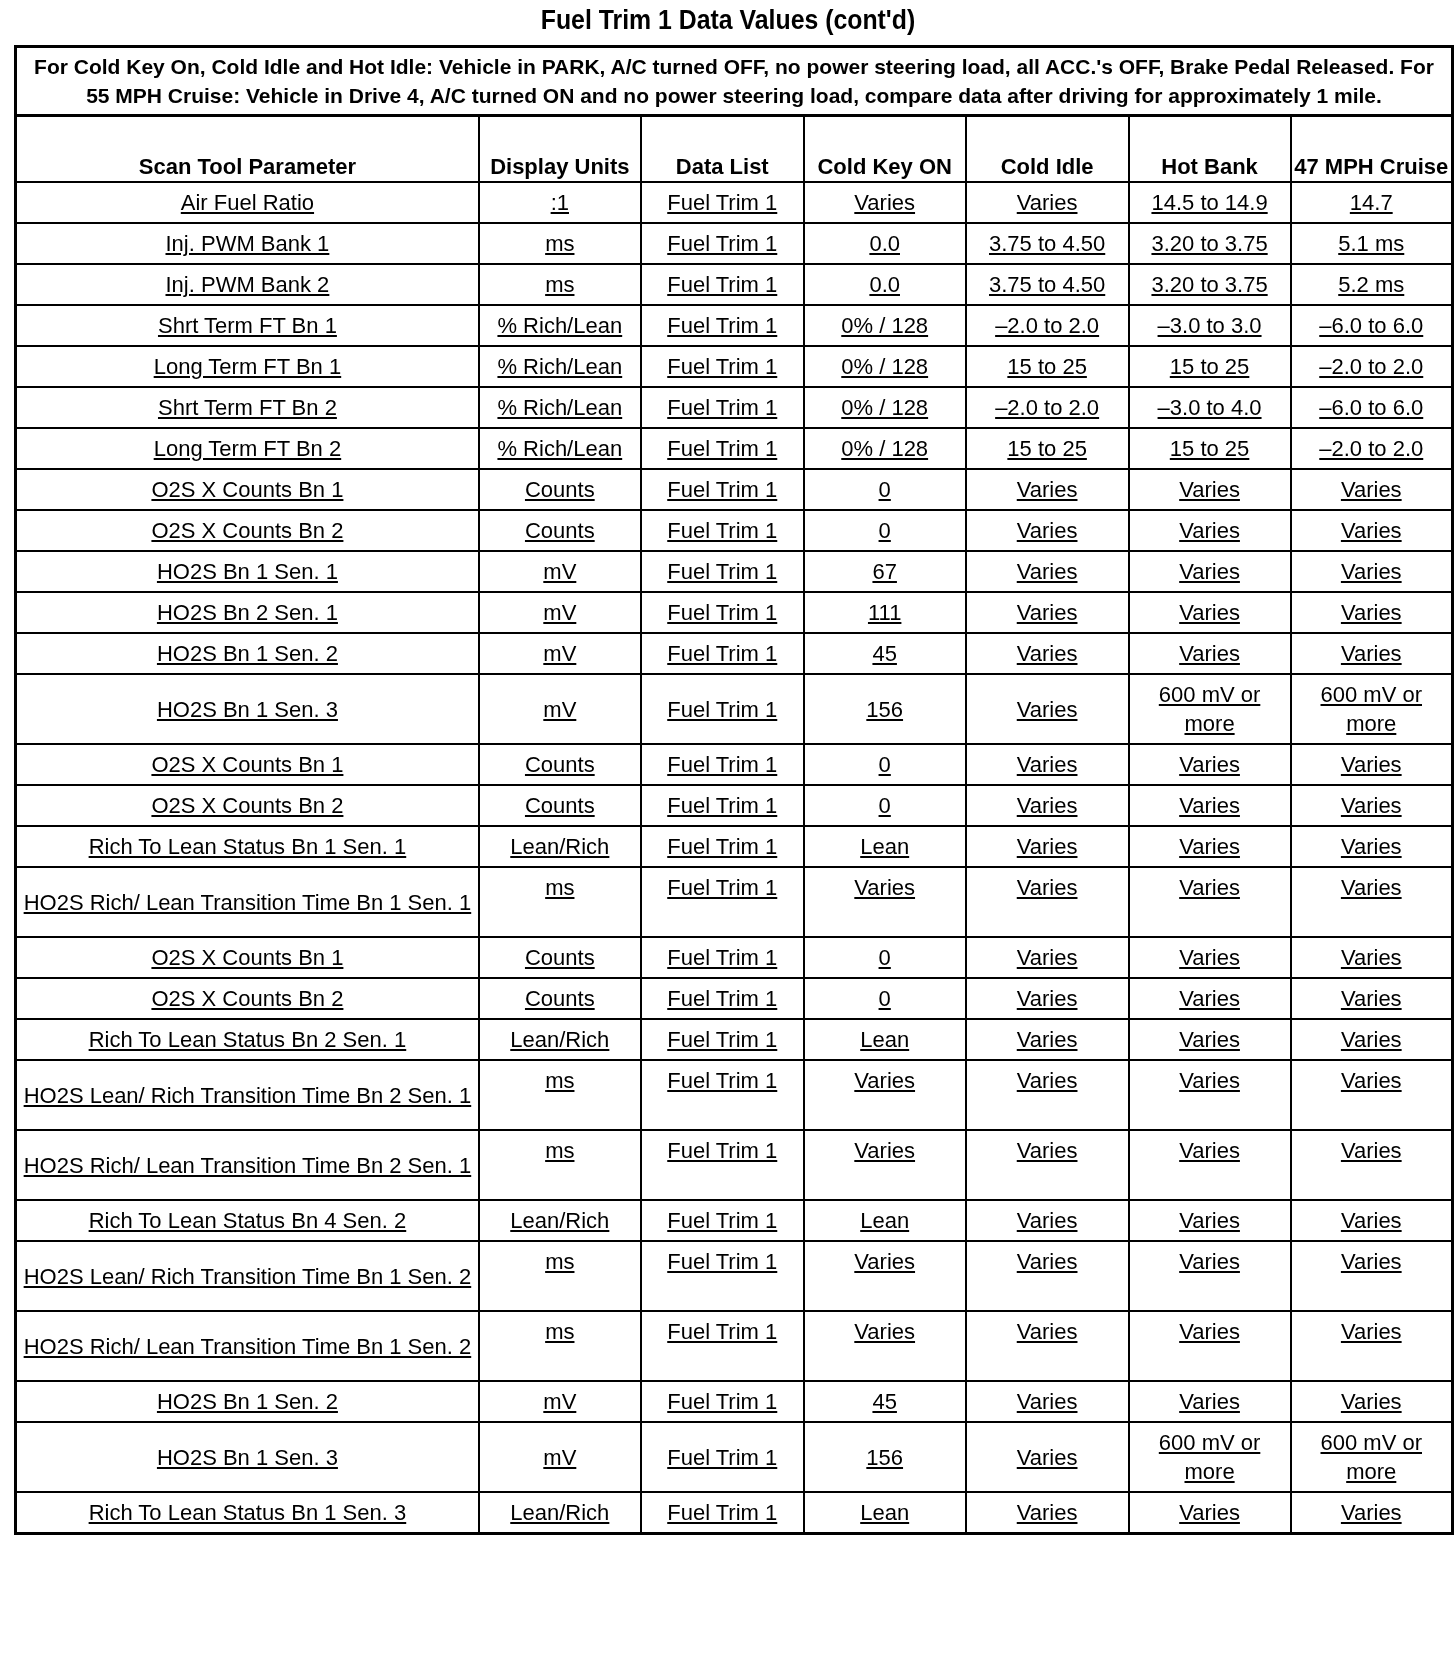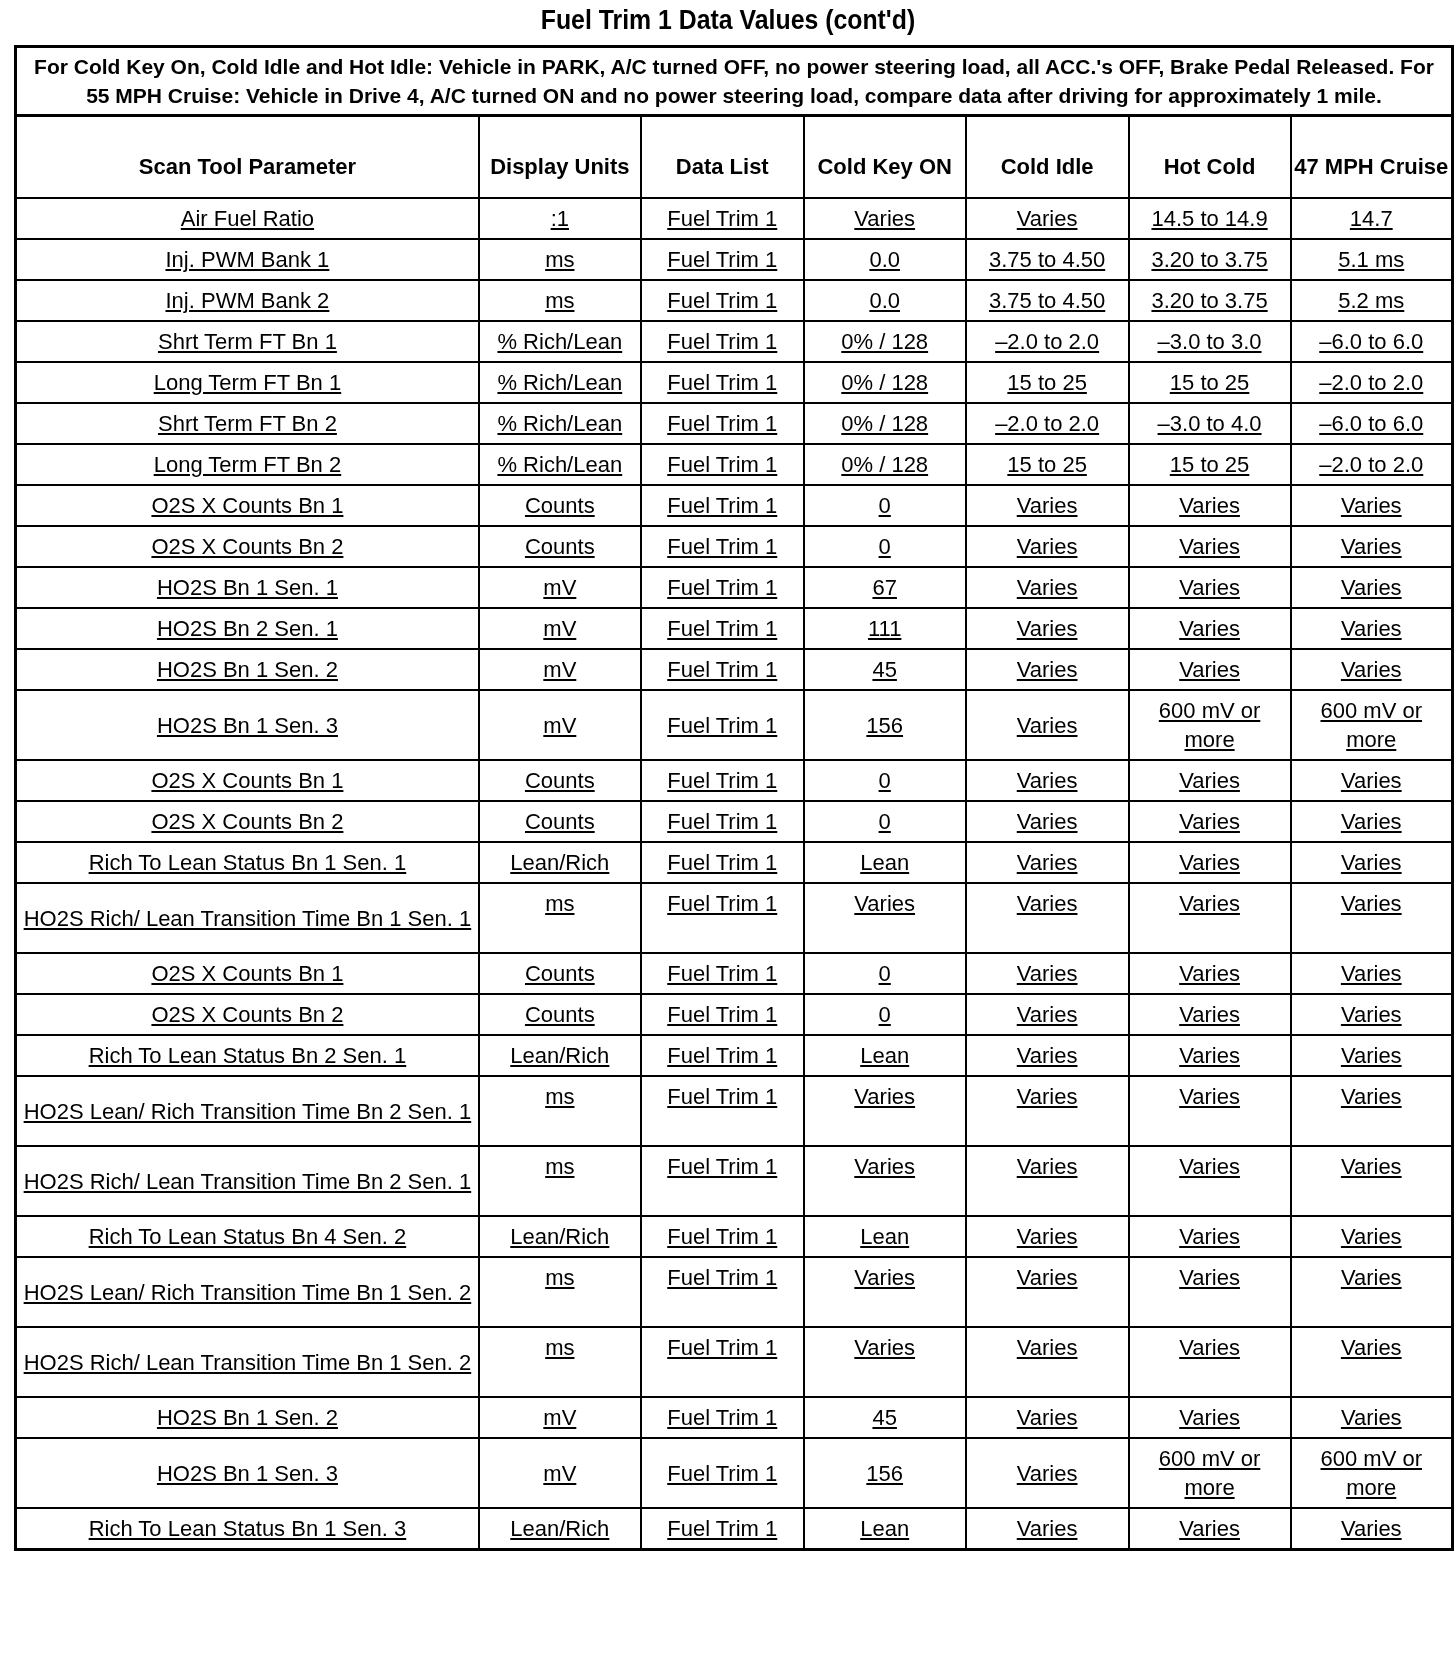--- a/index.html
+++ b/index.html
@@ -38,21 +38,21 @@
       font-weight: bold;
       font-size: 21px;
       line-height: 29px;
       padding: 4px 4px;
       text-align: center;
       border-bottom: 3px solid #000;
     }
     thead th {
       font-weight: bold;
       vertical-align: bottom;
-      padding: 6px 2px 16px;
+      padding: 6px 2px 0;
       height: 58px;
     }
     td.top { vertical-align: top; }
     tr.row { height: 39px; text-decoration: underline; }
     tr.row td { height: 29px; }
     tr.tall td { height: 58px; }
     .col-param { width: 435px; }
     .col-units { width: 152px; }
     .col-list { width: 153px; }
     .col-ckey { width: 152px; }
@@ -78,21 +78,21 @@
   <thead>
     <tr>
       <td colspan="7" class="note-cell">For Cold Key On, Cold Idle and Hot Idle: Vehicle in PARK, A/C turned OFF, no power steering load, all ACC.'s OFF, Brake Pedal Released. For 55 MPH Cruise: Vehicle in Drive 4, A/C turned ON and no power steering load, compare data after driving for approximately 1 mile.</td>
     </tr>
     <tr>
       <th>Scan Tool Parameter</th>
       <th>Display Units</th>
       <th>Data List</th>
       <th>Cold Key ON</th>
       <th>Cold Idle</th>
-      <th>Hot Cold</th>
+      <th>Hot Bank</th>
       <th>47 MPH Cruise</th>
     </tr>
   </thead>
   <tbody id="tbody">
       <tr class="row">
         <td>Air Fuel Ratio</td>
         <td>:1</td>
         <td>Fuel Trim 1</td>
         <td>Varies</td>
         <td>Varies</td>

